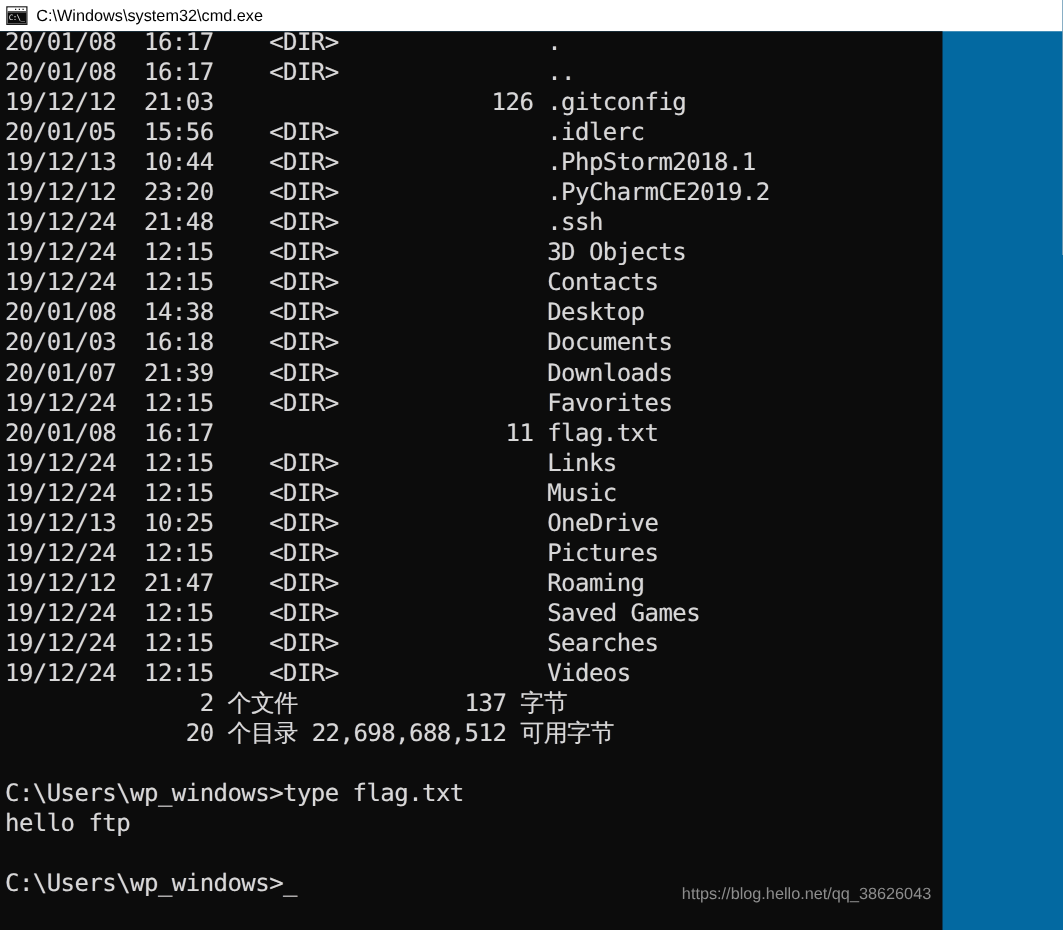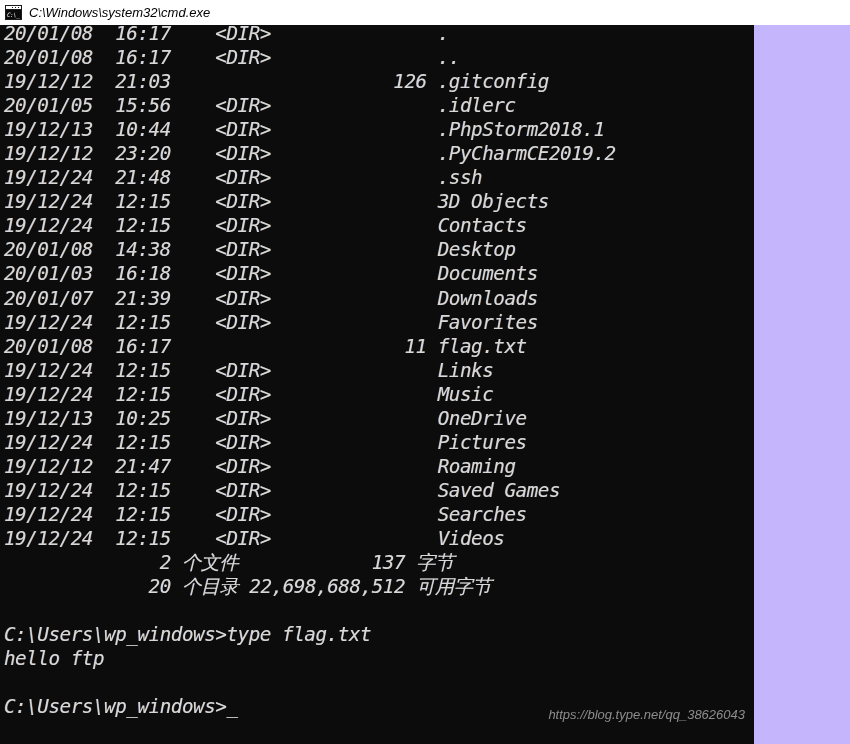--- a/index.html
+++ b/index.html
@@ -12,23 +12,22 @@
     width: 850px;
     height: 744px;
     overflow: hidden;
     font-family: "DejaVu Sans Mono", monospace;
   }
 
   #window {
     position: relative;
     width: 850px;
     height: 744px;
-    background: #c4b5fd;
+    background: #0369a1;
     overflow: hidden;
-    font-style: italic;
   }
 
   
   #titlebar {
     position: absolute;
     left: 0;
     top: 0;
     width: 850px;
     height: 25px;
     background: #ffffff;
@@ -168,16 +167,16 @@
 19/12/24  12:15    &lt;DIR&gt;               Saved Games
 19/12/24  12:15    &lt;DIR&gt;               Searches
 19/12/24  12:15    &lt;DIR&gt;               Videos
               2 个文件            137 字节
              20 个目录 22,698,688,512 可用字节
 
 C:\Users\wp_windows&gt;type flag.txt
 hello ftp
 
 C:\Users\wp_windows&gt;_</pre>
-    <div id="watermark">https://blog.type.net/qq_38626043</div>
+    <div id="watermark">https://blog.hello.net/qq_38626043</div>
   </div>
 
 </div>
 
 </body></html>

